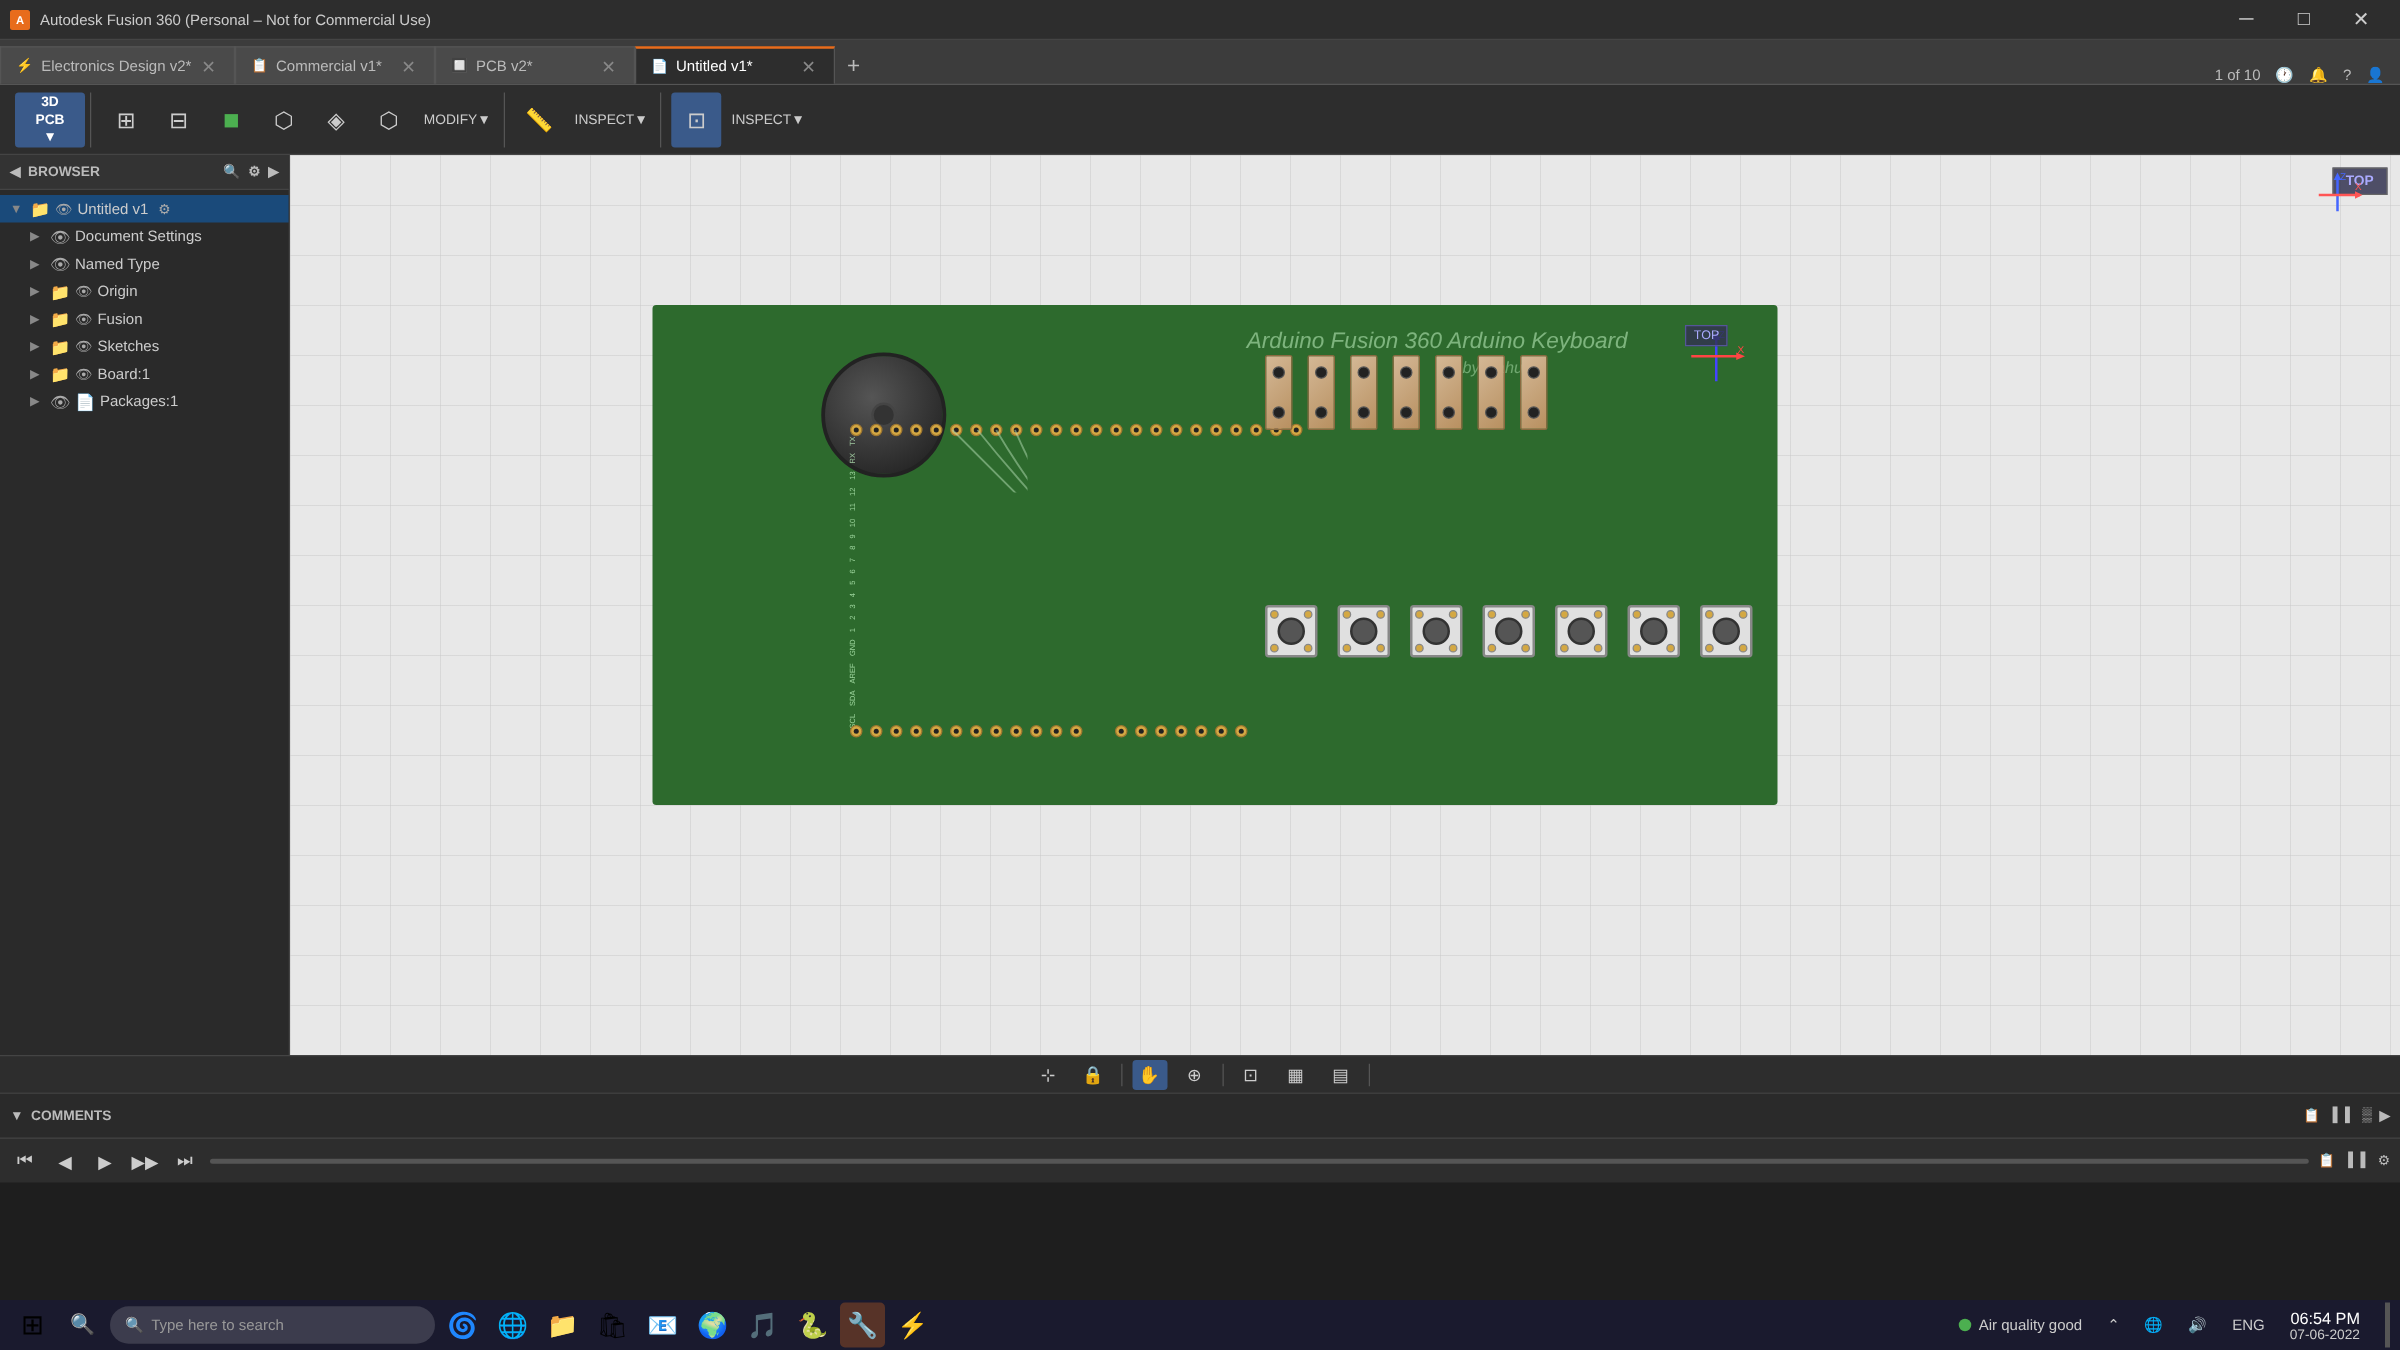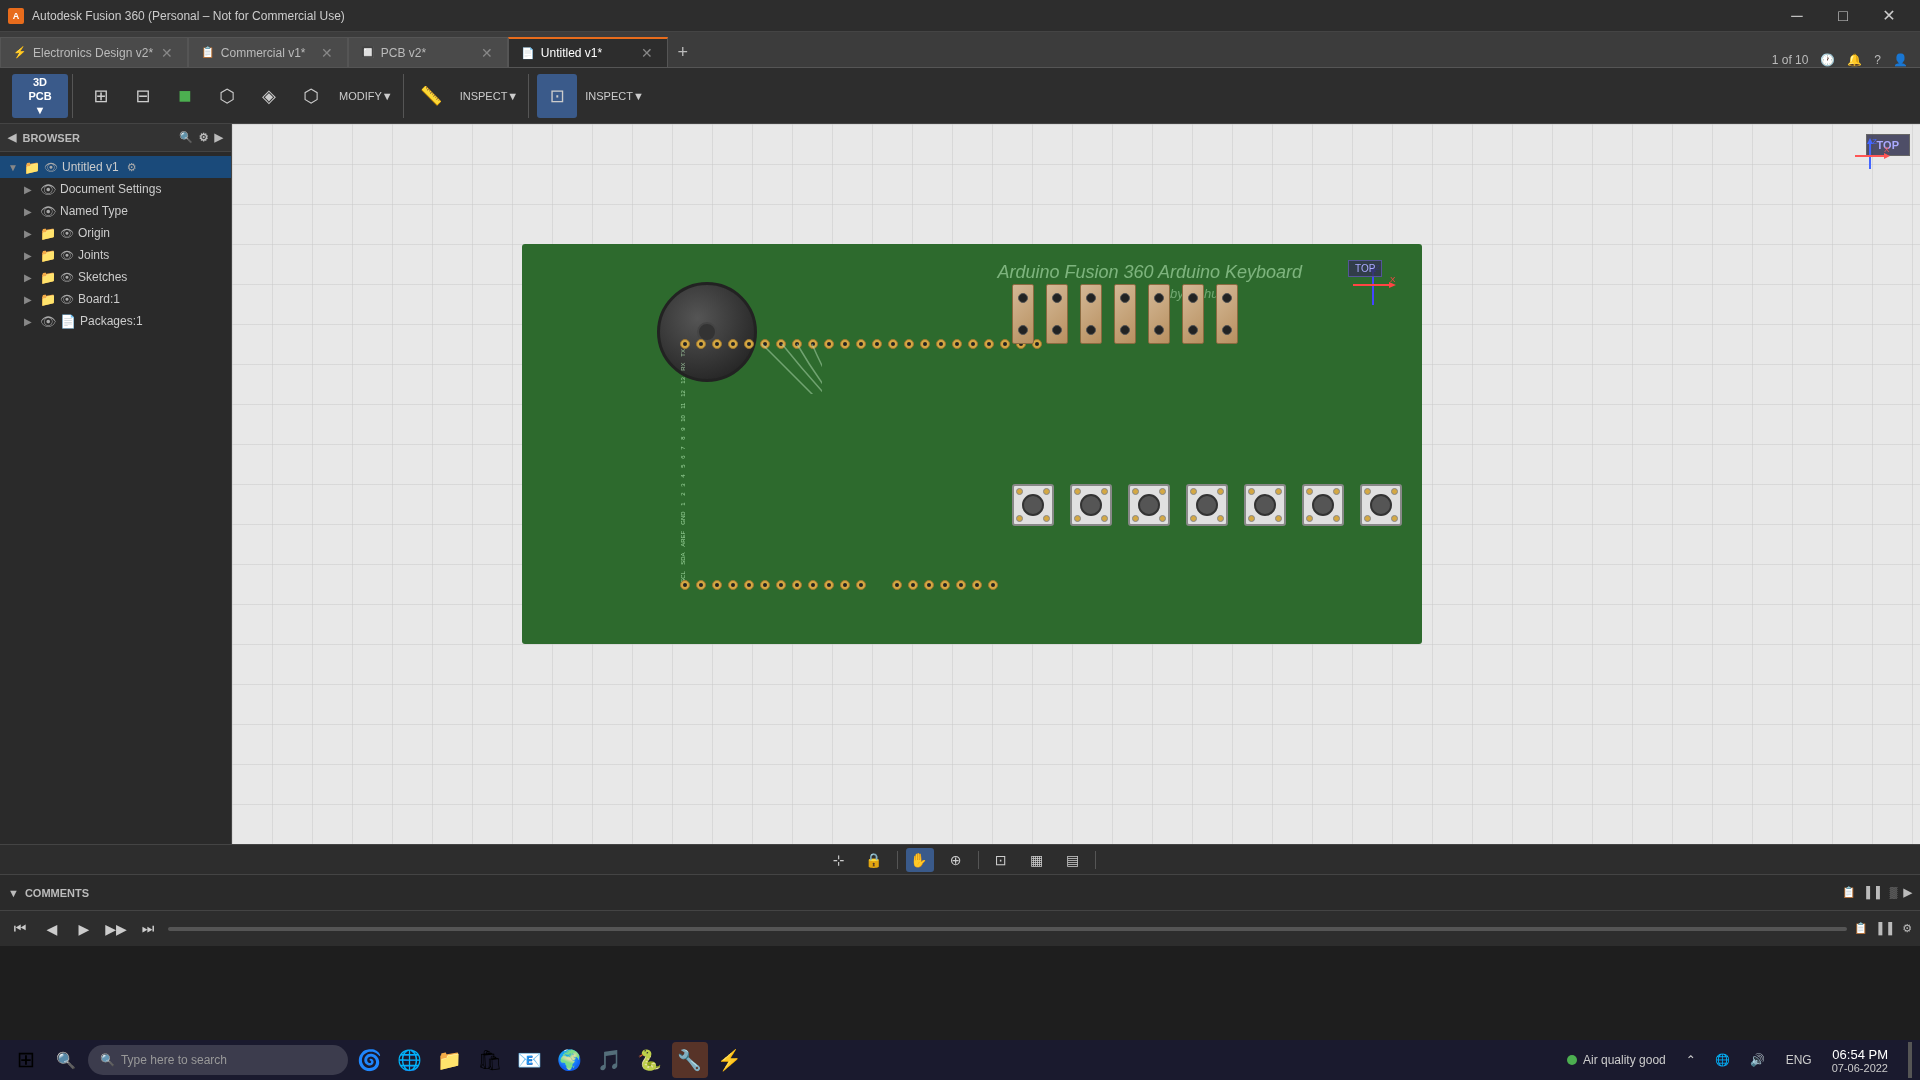--- a/index.html
+++ b/index.html
@@ -598,21 +598,21 @@
         <span class="tree-arrow">▶</span>
         <span class="tree-icon folder">📁</span>
         <span style="color:#aaa;font-size:11px;">👁</span>
         <span>Origin</span>
       </div>
 
       <div class="tree-item tree-indent-1">
         <span class="tree-arrow">▶</span>
         <span class="tree-icon folder">📁</span>
         <span style="color:#aaa;font-size:11px;">👁</span>
-        <span>Joints</span>
+        <span>Fusion</span>
       </div>
 
       <div class="tree-item tree-indent-1">
         <span class="tree-arrow">▶</span>
         <span class="tree-icon folder">📁</span>
         <span style="color:#aaa;font-size:11px;">👁</span>
         <span>Sketches</span>
       </div>
 
       <div class="tree-item tree-indent-1">

